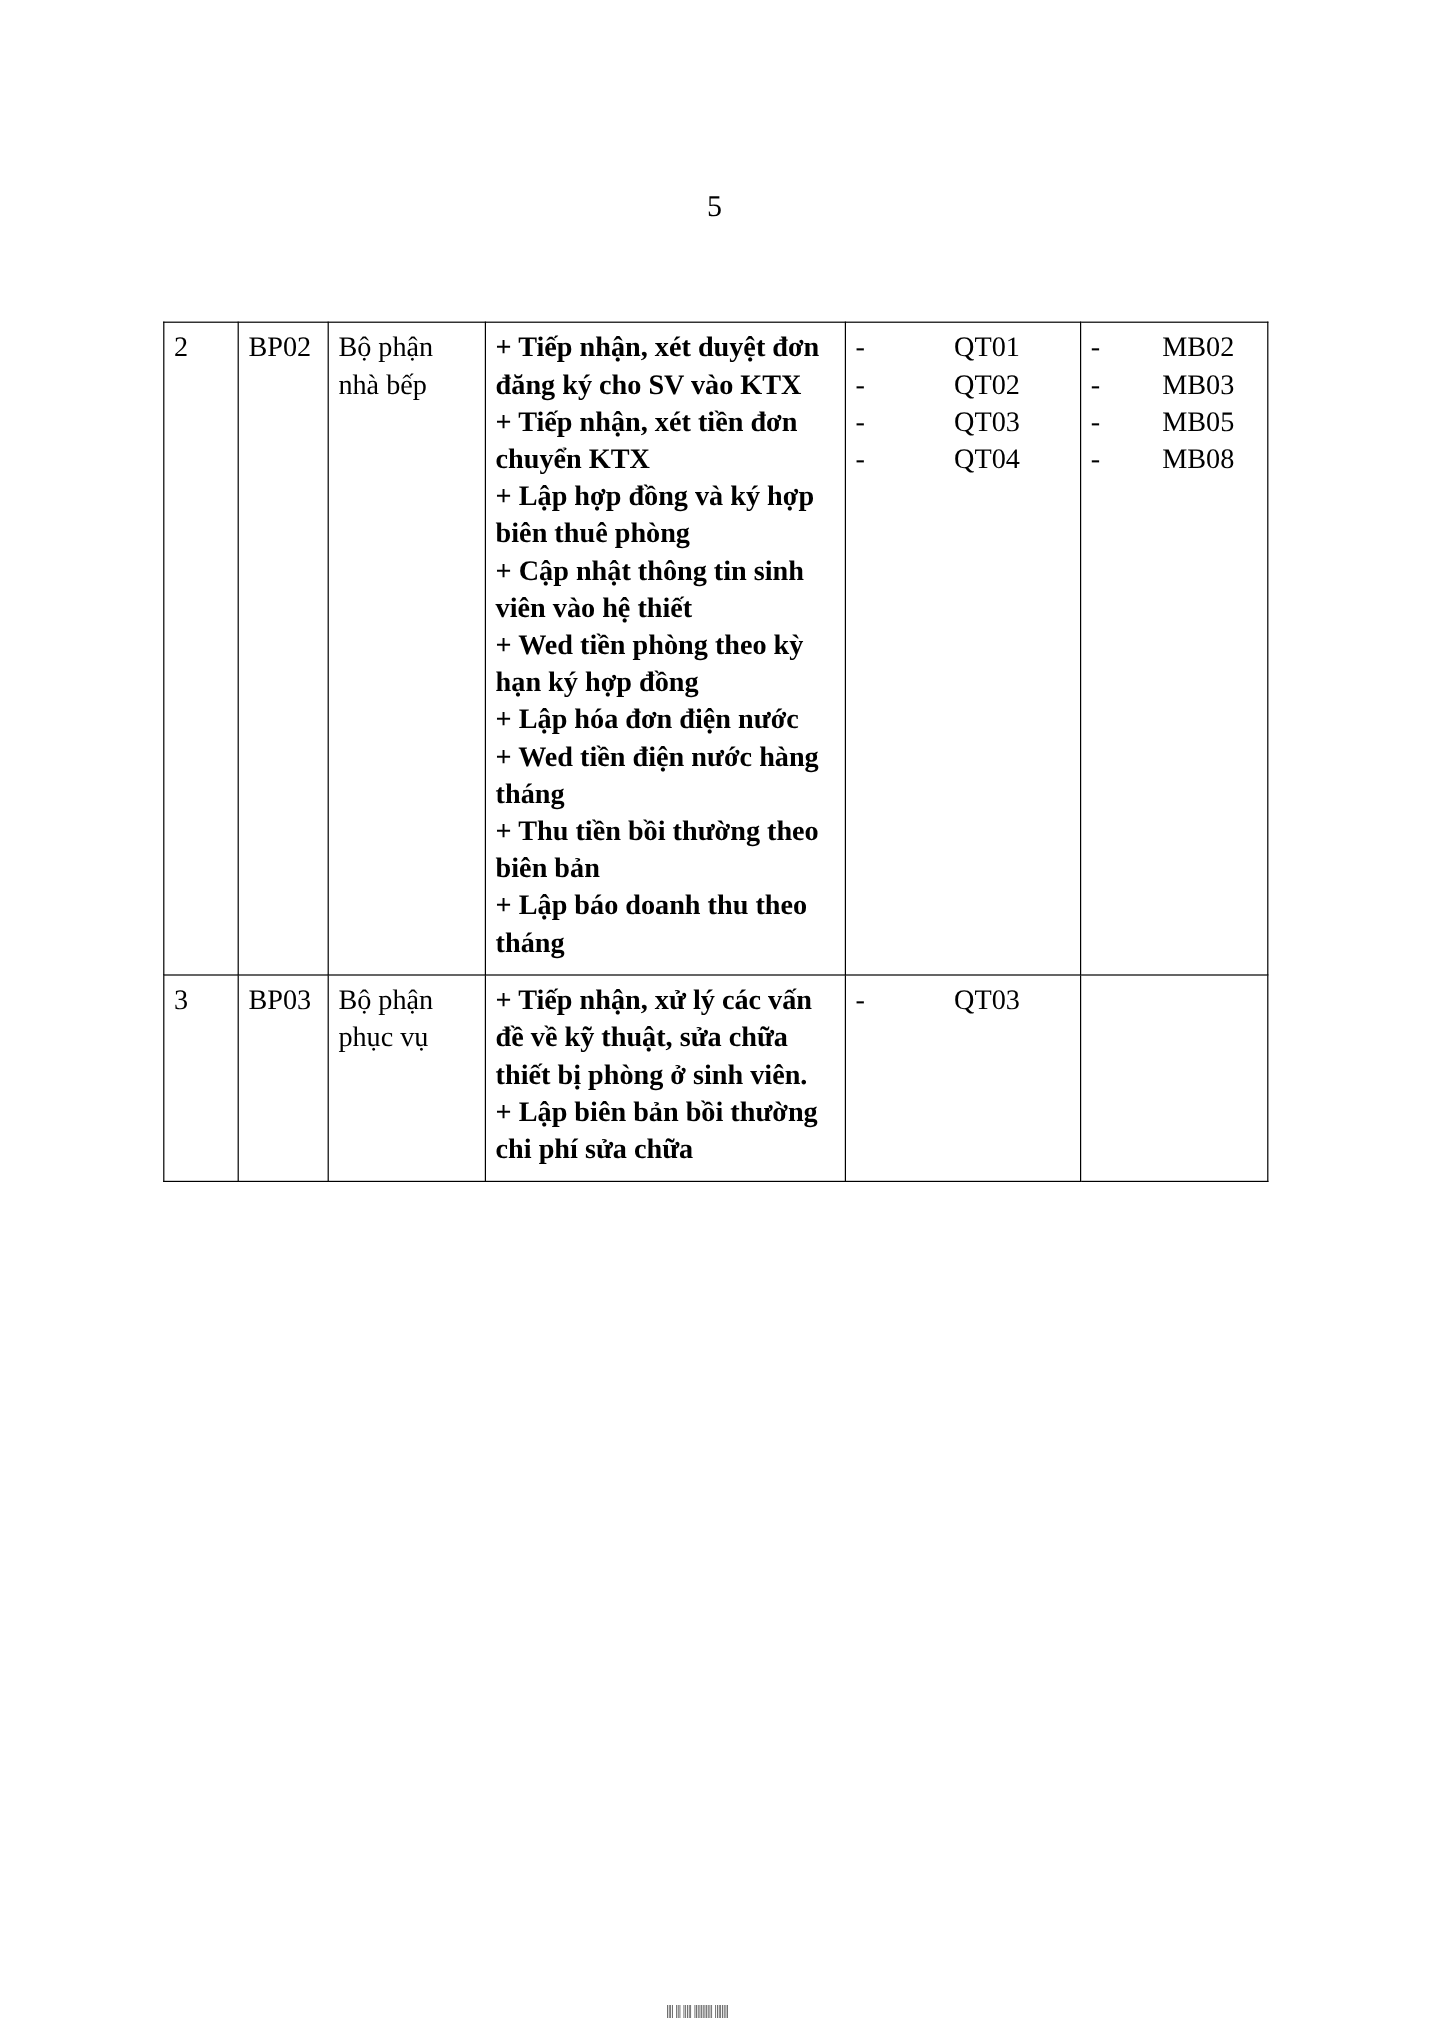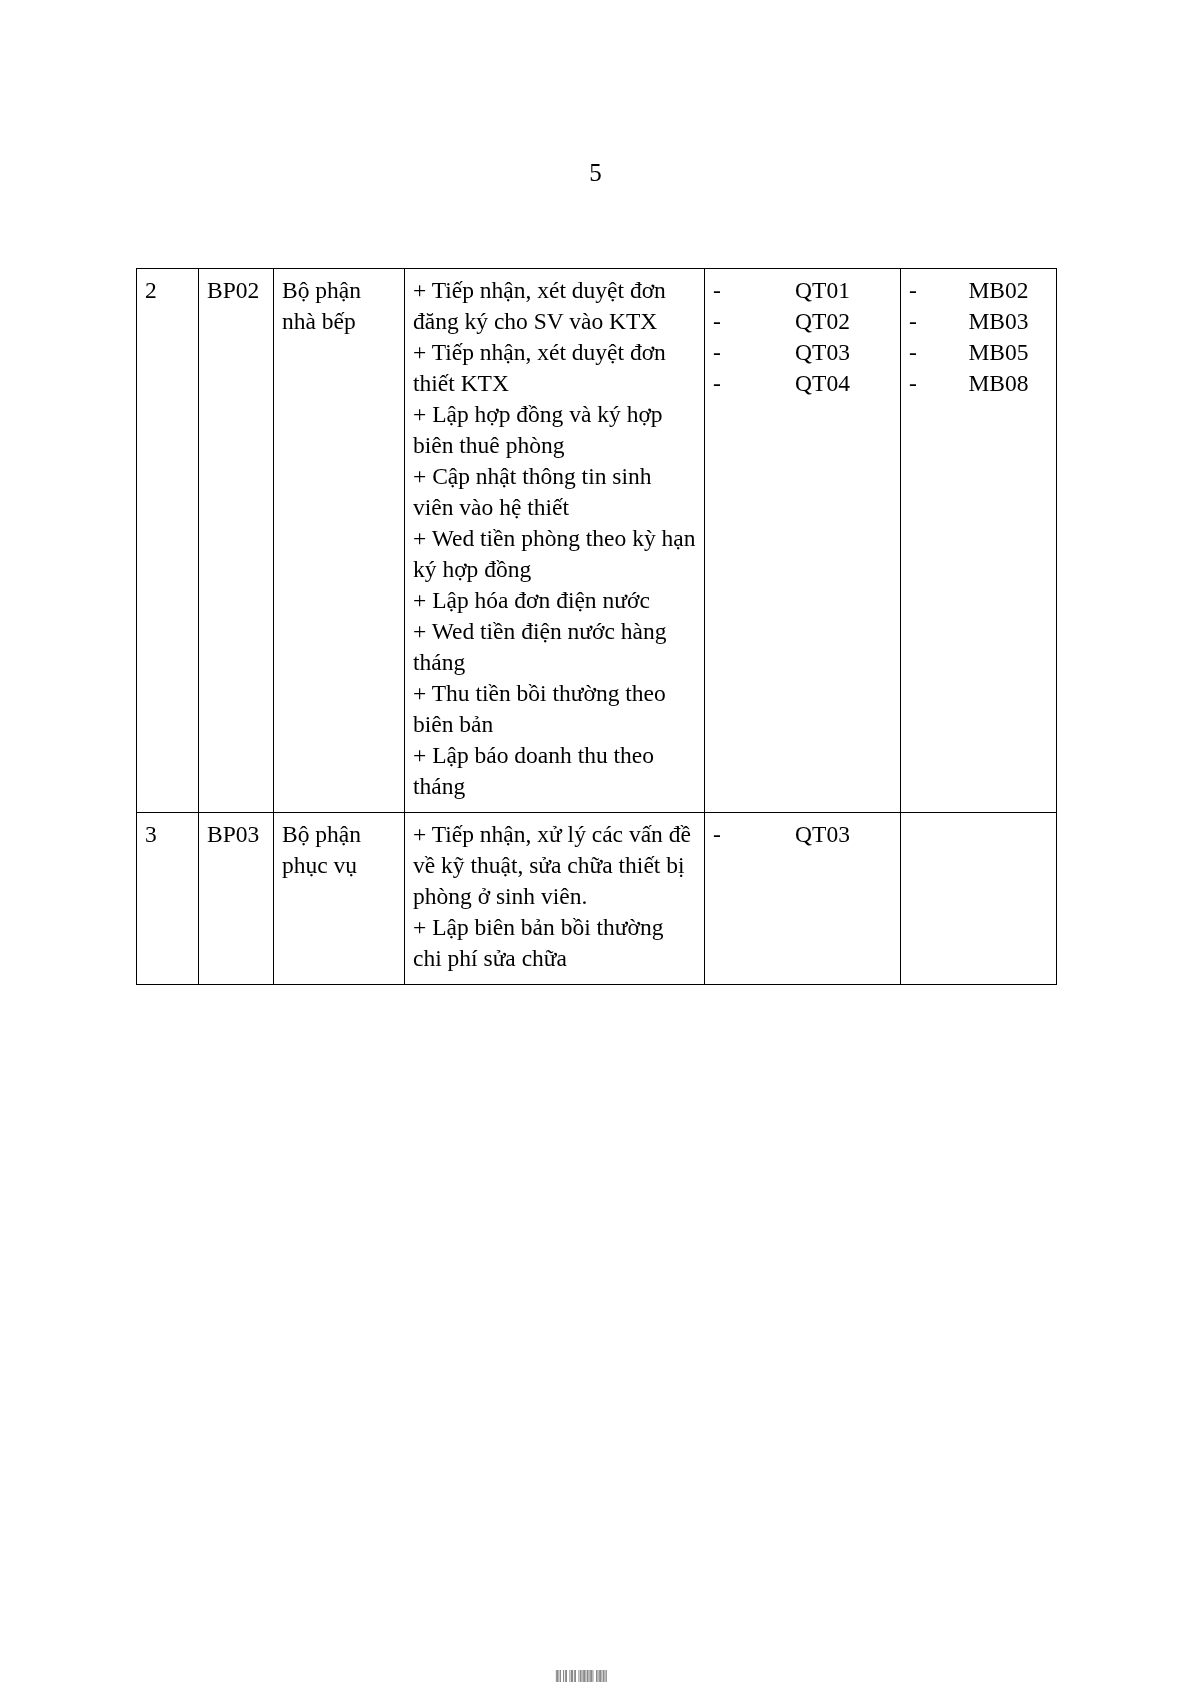--- a/index.html
+++ b/index.html
@@ -52,20 +52,21 @@
   col.c-func { width: 300px; }
   col.c-qt { width: 196px; }
   col.c-mb { width: 156px; }
 
   .cell-stt { padding-left: 9px; }
   .cell-code { padding-left: 9px; margin-top: 27px; }
   .cell-name { padding-left: 9px; font-family: Liberation Serif, serif; }
   .func-line {
     display: block;
     white-space: normal;
+    font-weight: bold;
   }
   ul.dash-list {
     list-style: none;
     margin: 0;
     padding: 0;
   }
   ul.dash-list li {
     display: flex;
     align-items: flex-start;
     margin: 0;
@@ -111,21 +112,21 @@
       <col class="c-qt">
       <col class="c-mb">
     </colgroup>
     <tbody>
       <tr>
         <td class="cell-stt">2</td>
         <td class="cell-code">BP02</td>
         <td class="cell-name">Bộ phận nhà bếp</td>
         <td>
           <span class="func-line">+ Tiếp nhận, xét duyệt đơn đăng ký cho SV vào KTX</span>
-          <span class="func-line">+ Tiếp nhận, xét duyệt đơn thiết KTX</span>
+          <span class="func-line">+ Tiếp nhận, xét tiền đơn chuyển KTX</span>
           <span class="func-line">+ Lập hợp đồng và ký hợp biên thuê phòng</span>
           <span class="func-line">+ Cập nhật thông tin sinh viên vào hệ thiết</span>
           <span class="func-line">+ Wed tiền phòng theo kỳ hạn ký hợp đồng</span>
           <span class="func-line">+ Lập hóa đơn điện nước</span>
           <span class="func-line">+ Wed tiền điện nước hàng tháng</span>
           <span class="func-line">+ Thu tiền bồi thường theo biên bản</span>
           <span class="func-line">+ Lập báo doanh thu theo tháng</span>
         </td>
         <td>
           <ul class="dash-list">

